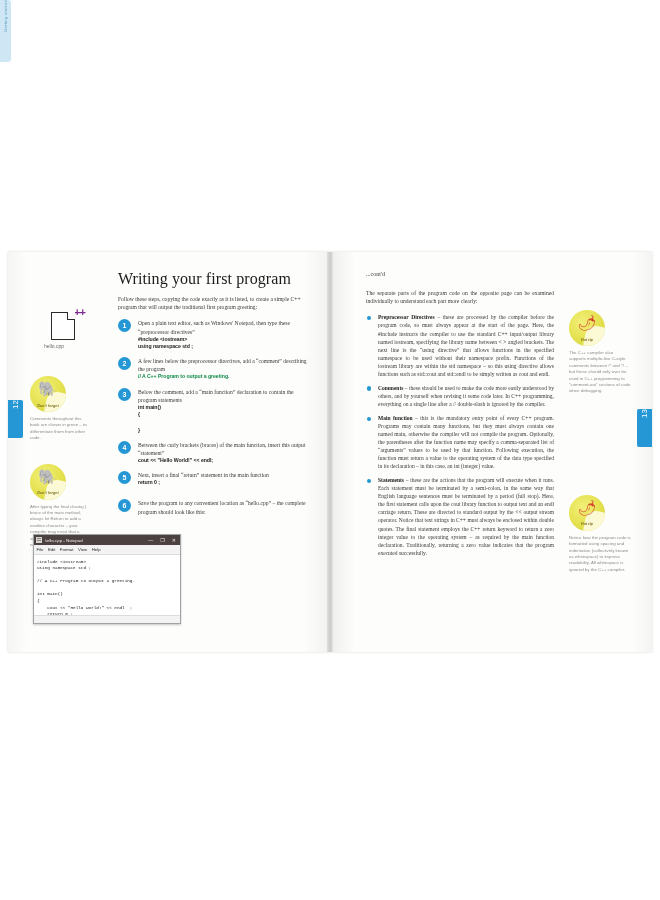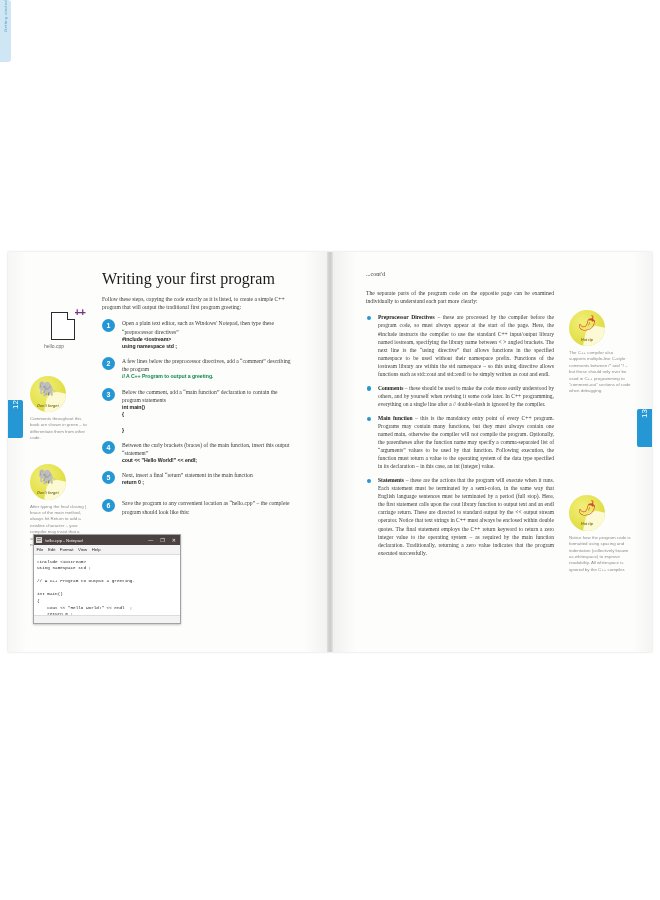--- a/index.html
+++ b/index.html
@@ -170,21 +170,21 @@
   .badge-chilli  .glyph  { color: #d5452f; }
 
   .note-text { margin-top: 4px; }
 
   
   .col {
     position: absolute;
     font-family: "Liberation Serif", serif;
     color: #2b2b2b;
   }
-  .col-left  { left: 94px; top: 18px;  width: 190px; }
+  .col-left  { left: 110px; top: 18px;  width: 190px; }
   .col-right { left: 358px; top: 18px;  width: 188px; }
 
   h1.title {
     font-family: "Liberation Serif", serif;
     font-weight: normal;
     font-size: 16px;
     line-height: 18px;
     margin: 0 0 7px 0;
     color: #1b1b1b;
     letter-spacing: 0.1px;

